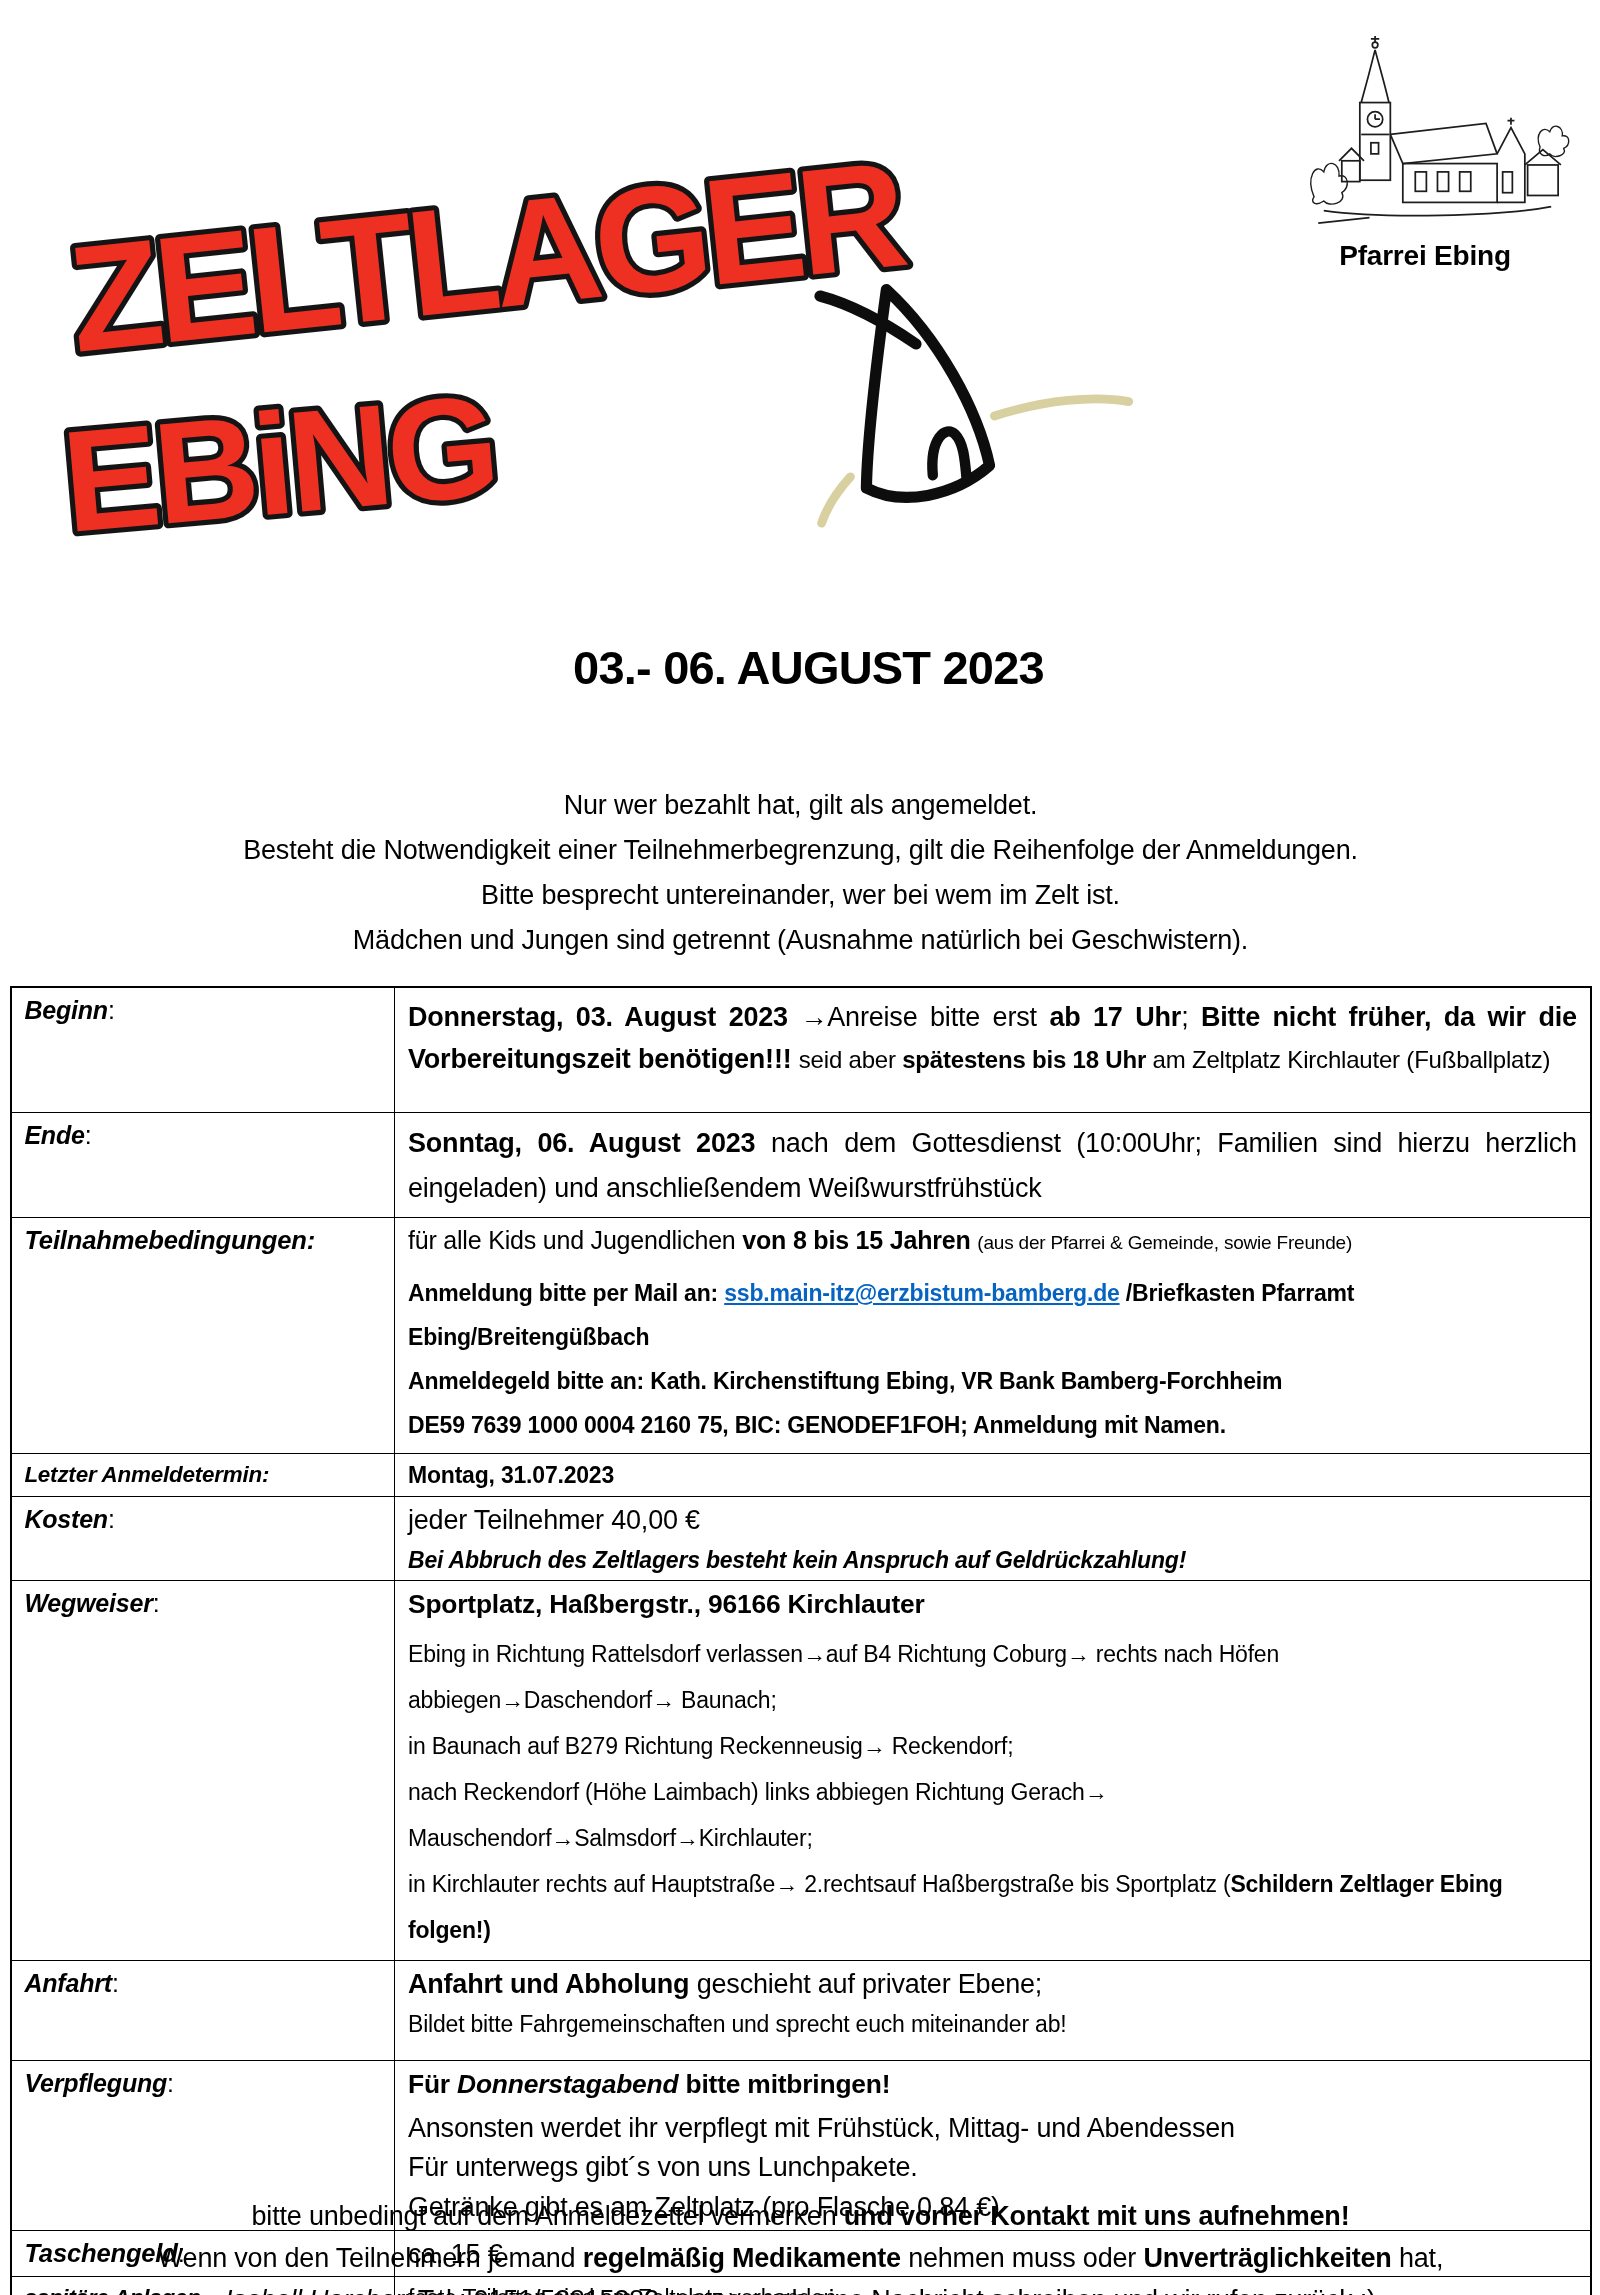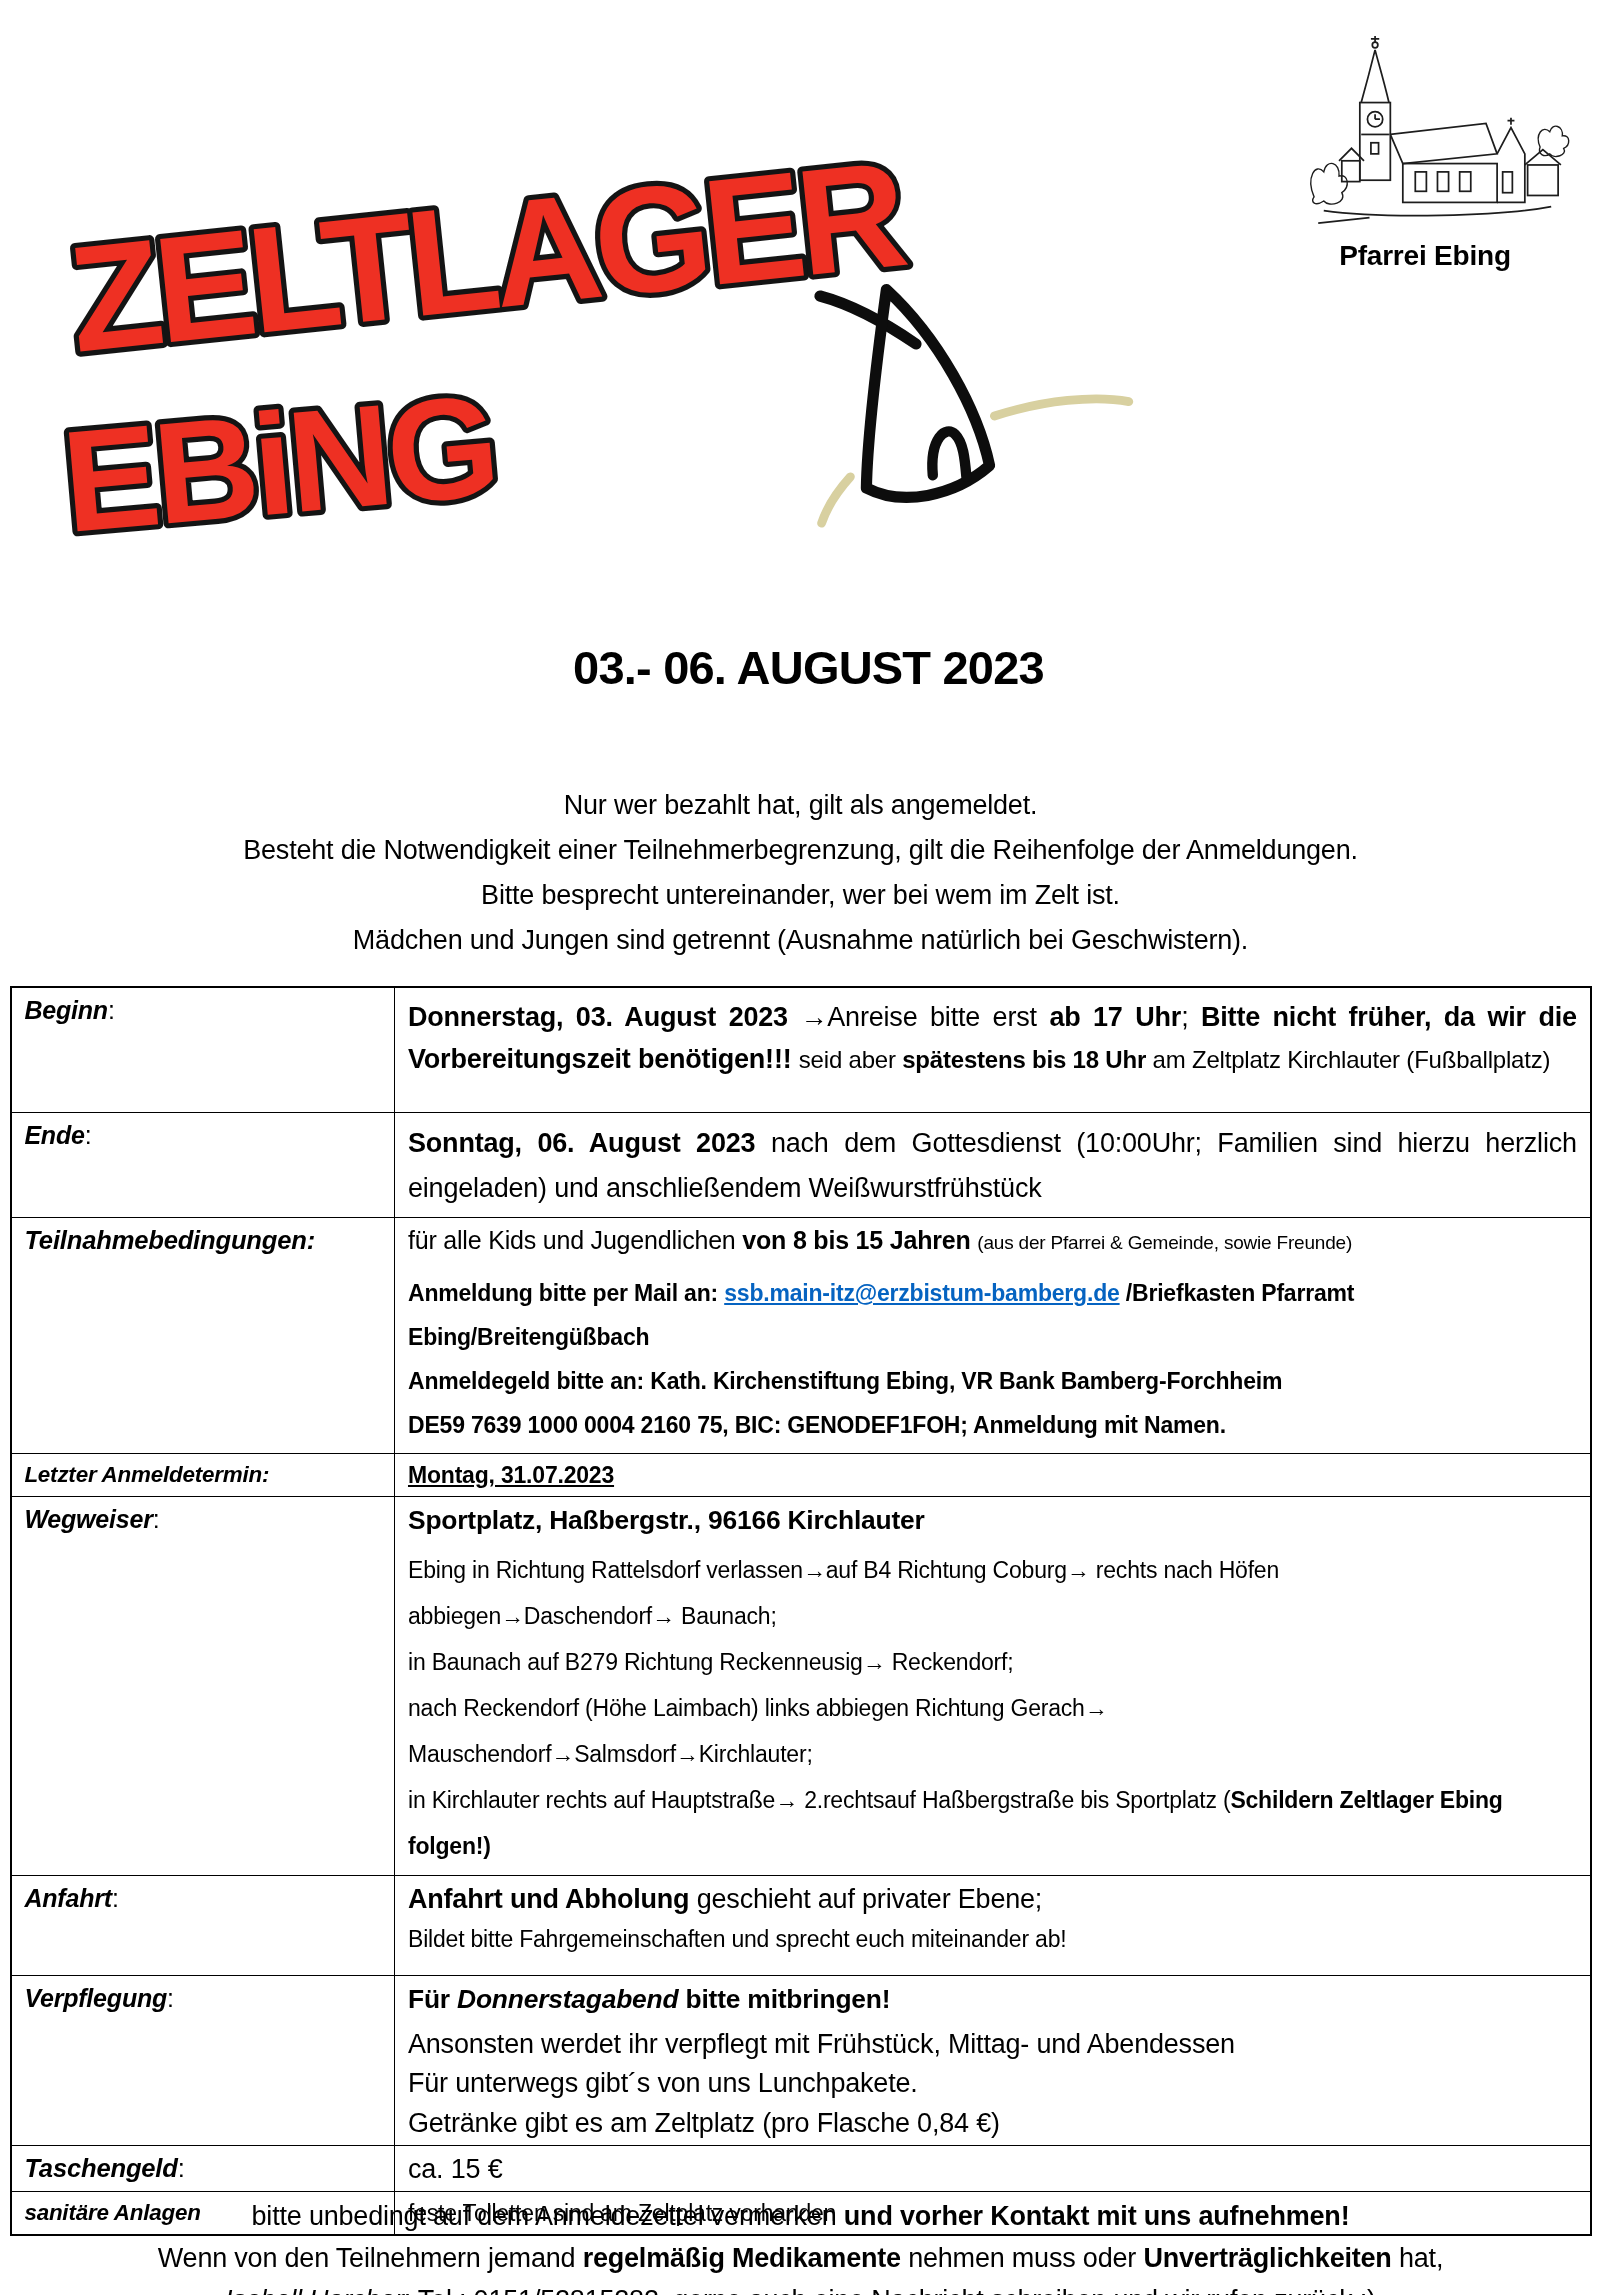--- a/index.html
+++ b/index.html
@@ -43,21 +43,21 @@
   .bi  { font-weight:bold; font-style:italic; }
   a.email { color:#0563c1; text-decoration:underline; font-weight:bold; cursor:pointer; }
 
   tr.r-beginn  { height:125px; } tr.r-beginn .val{ line-height:42px; }
   tr.r-ende    { height:92px; } tr.r-ende .val{ line-height:45px; }
   tr.r-teil    { height:186px; }
   tr.r-teil .p1 { font-size:25px; margin-bottom:16px; }
   tr.r-teil .pb { font-size:23px; font-weight:bold; line-height:44px; }
   tr.r-termin  { height:42px; }
   tr.r-termin td { padding-top:4.8px; }
-  tr.r-termin .val { font-size:23px; font-weight:bold;text-decoration:underline; }
+  tr.r-termin .val { font-size:23px; font-weight:bold; }
   tr.r-kosten  { height:78px; } 
   tr.r-kosten .l2 { font-size:23px; margin-top:11.2px; }
   tr.r-weg     { height:282px; }
   tr.r-weg .v1 { font-size:26.4px; font-weight:bold; margin-bottom:11.2px; }
   tr.r-weg p   { font-size:23px; line-height:46px; margin:0; }
   tr.r-anf     { height:100px; }
   tr.r-anf .l2 { font-size:23px; margin-top:11.2px; }
   tr.r-verp    { height:164px; }
   tr.r-verp .v1 { font-size:26.4px; margin-bottom:9.6px; }
   tr.r-verp .l  { font-size:27px; line-height:39px; }
@@ -169,20 +169,29 @@
     </td>
   </tr>
 
   <tr class="r-termin">
     <td class="lbl small">
       <span class="name">Letzter Anmeldetermin:</span><span class="colon"></span>
     </td>
     <td class="val">Montag, 31.07.2023</td>
   </tr>
 
+  <tr class="r-kosten">
+    <td class="lbl">
+      <span class="name">Kosten</span><span class="colon">:</span>
+    </td>
+    <td class="val">
+      <div>jeder Teilnehmer 40,00 €</div>
+      <div class="l2 bi">Bei Abbruch des Zeltlagers besteht kein Anspruch auf Geldrückzahlung!</div>
+    </td>
+  </tr>
 
   <tr class="r-weg">
     <td class="lbl">
       <span class="name">Wegweiser</span><span class="colon">:</span>
     </td>
     <td class="val">
       <div class="v1">Sportplatz, Haßbergstr., 96166 Kirchlauter</div>
       <p>Ebing in Richtung Rattelsdorf verlassen→auf B4 Richtung Coburg→ rechts nach Höfen</p>
       <p>abbiegen→Daschendorf→ Baunach;</p>
       <p>in Baunach auf B279 Richtung Reckenneusig→ Reckendorf;</p>

